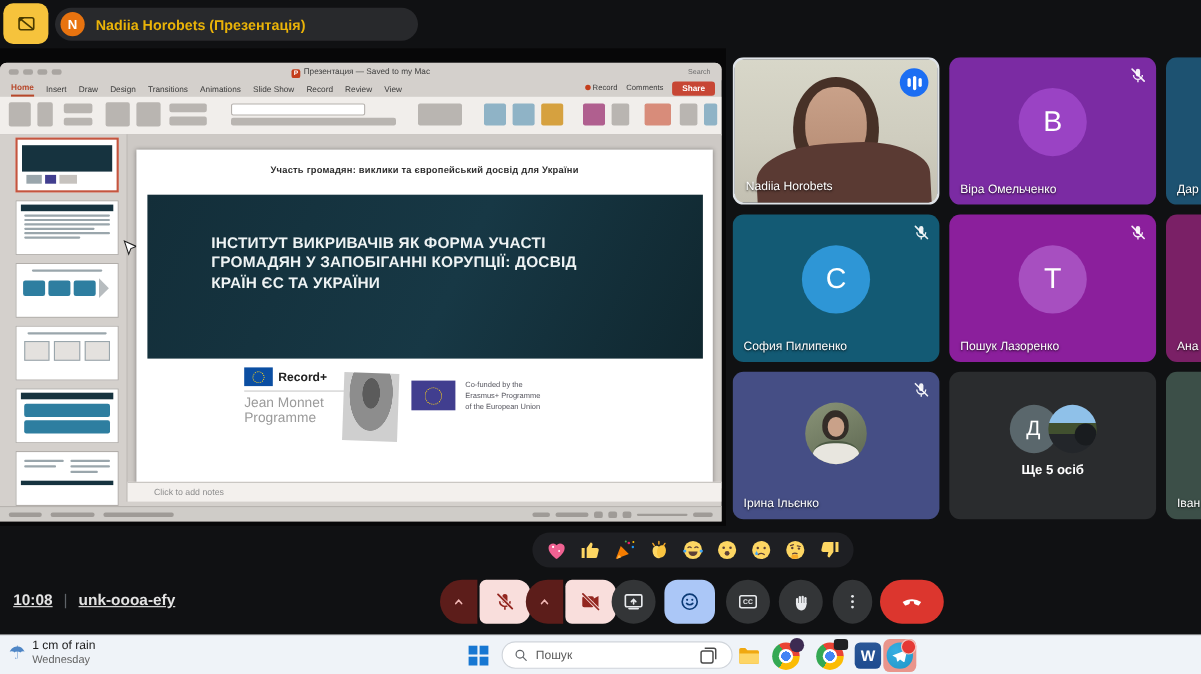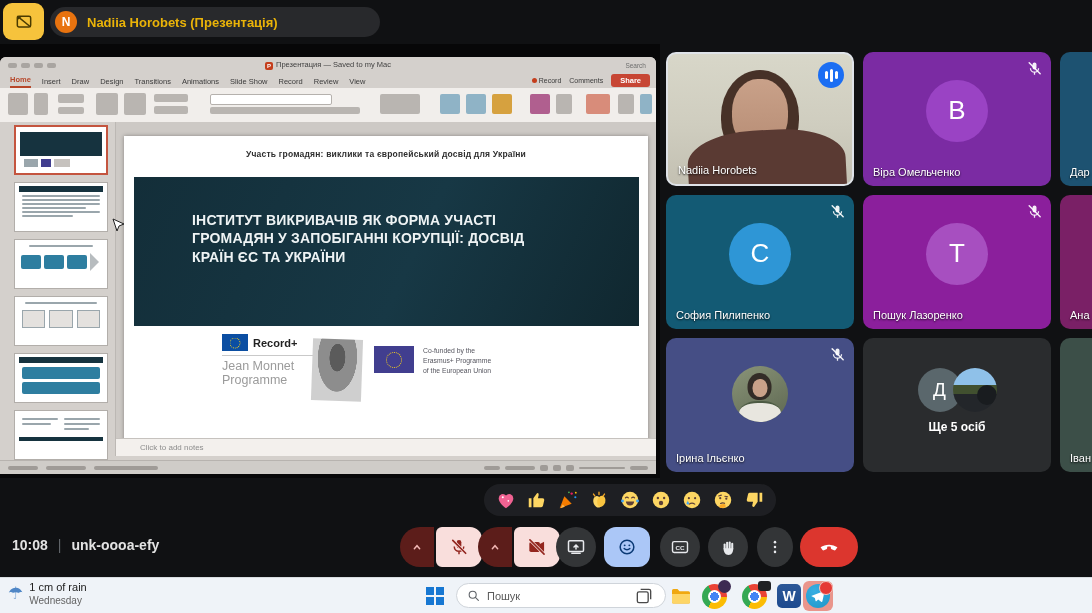--- a/index.html
+++ b/index.html
@@ -115,21 +115,21 @@
   .ov-label{margin-top:8px;color:#fff;font-size:12px;font-weight:600;}
 
   
   .reactions{position:absolute;left:484px;top:484px;height:32px;background:rgba(32,33,36,.95);
              border-radius:16px;display:flex;align-items:center;gap:7px;padding:0 10px;}
   .reaction{width:24px;height:24px;display:flex;align-items:center;justify-content:center;}
 
   
   .toolbar{position:absolute;left:0;top:527px;width:100%;height:40px;}
   .meet-info{position:absolute;left:12px;top:10px;display:flex;gap:10px;align-items:flex-end;
-             color:#e3e3e3;font-size:14px;font-weight:600;}
+             color:#e3e3e3;font-size:14px;font-weight:600;text-decoration:underline;}
   .meet-info .sep{color:#5f6368;font-weight:400;}
   .tb{position:absolute;top:0;height:40px;display:flex;align-items:center;justify-content:center;box-sizing:border-box;}
   .seg-chev{width:34px;border-radius:20px 0 0 20px;background:#5c1d1a;color:#f2b8b5;}
   .danger-btn{width:46px;border-radius:6px 12px 12px 6px;background:#f9dedc;color:#93261f;}
   .round-btn{width:40px;border-radius:50%;background:#333537;color:#e8eaed;}
   .blue-btn{width:46px;border-radius:12px;background:#abc7f7;color:#0b3a75;}
   .dots-btn{width:36px;border-radius:50%;background:#333537;color:#e8eaed;}
   .end-btn{width:58px;border-radius:20px;background:#dc362e;color:#fff;}
 
   

